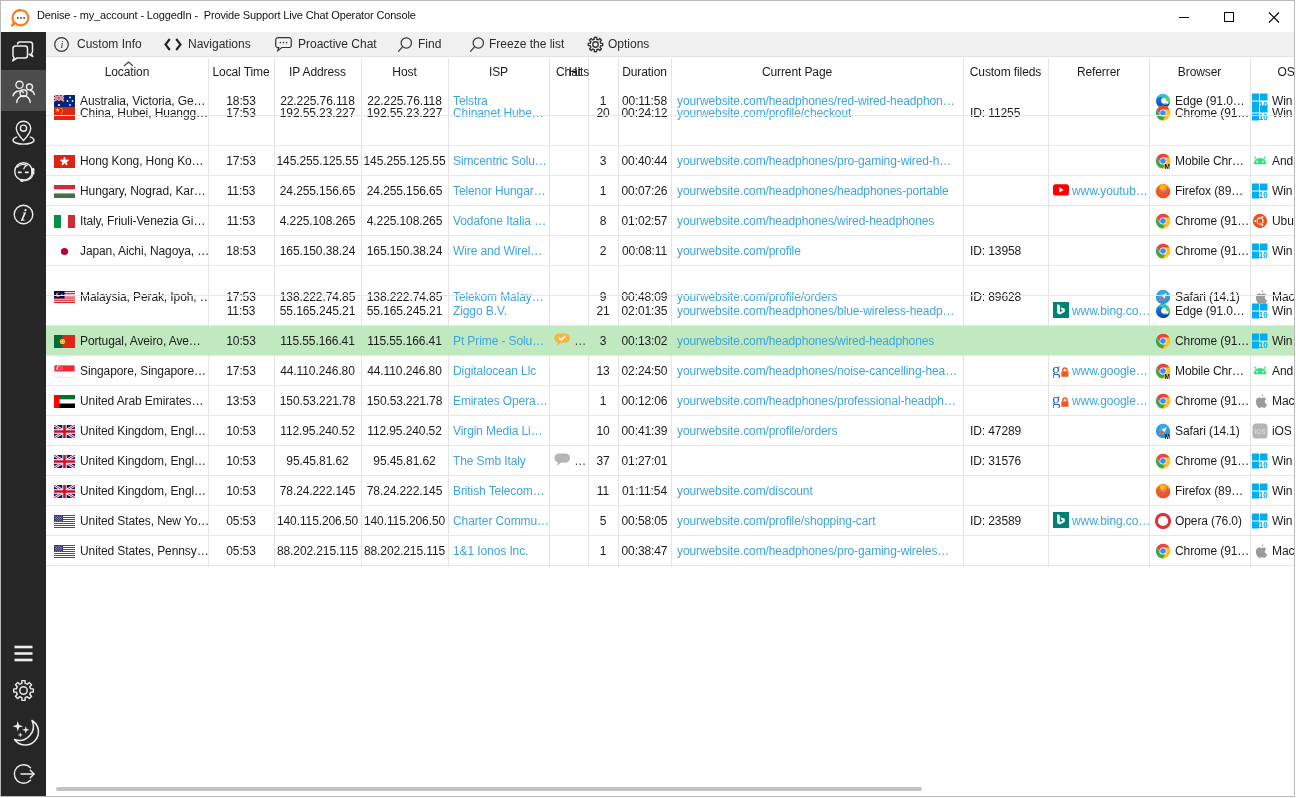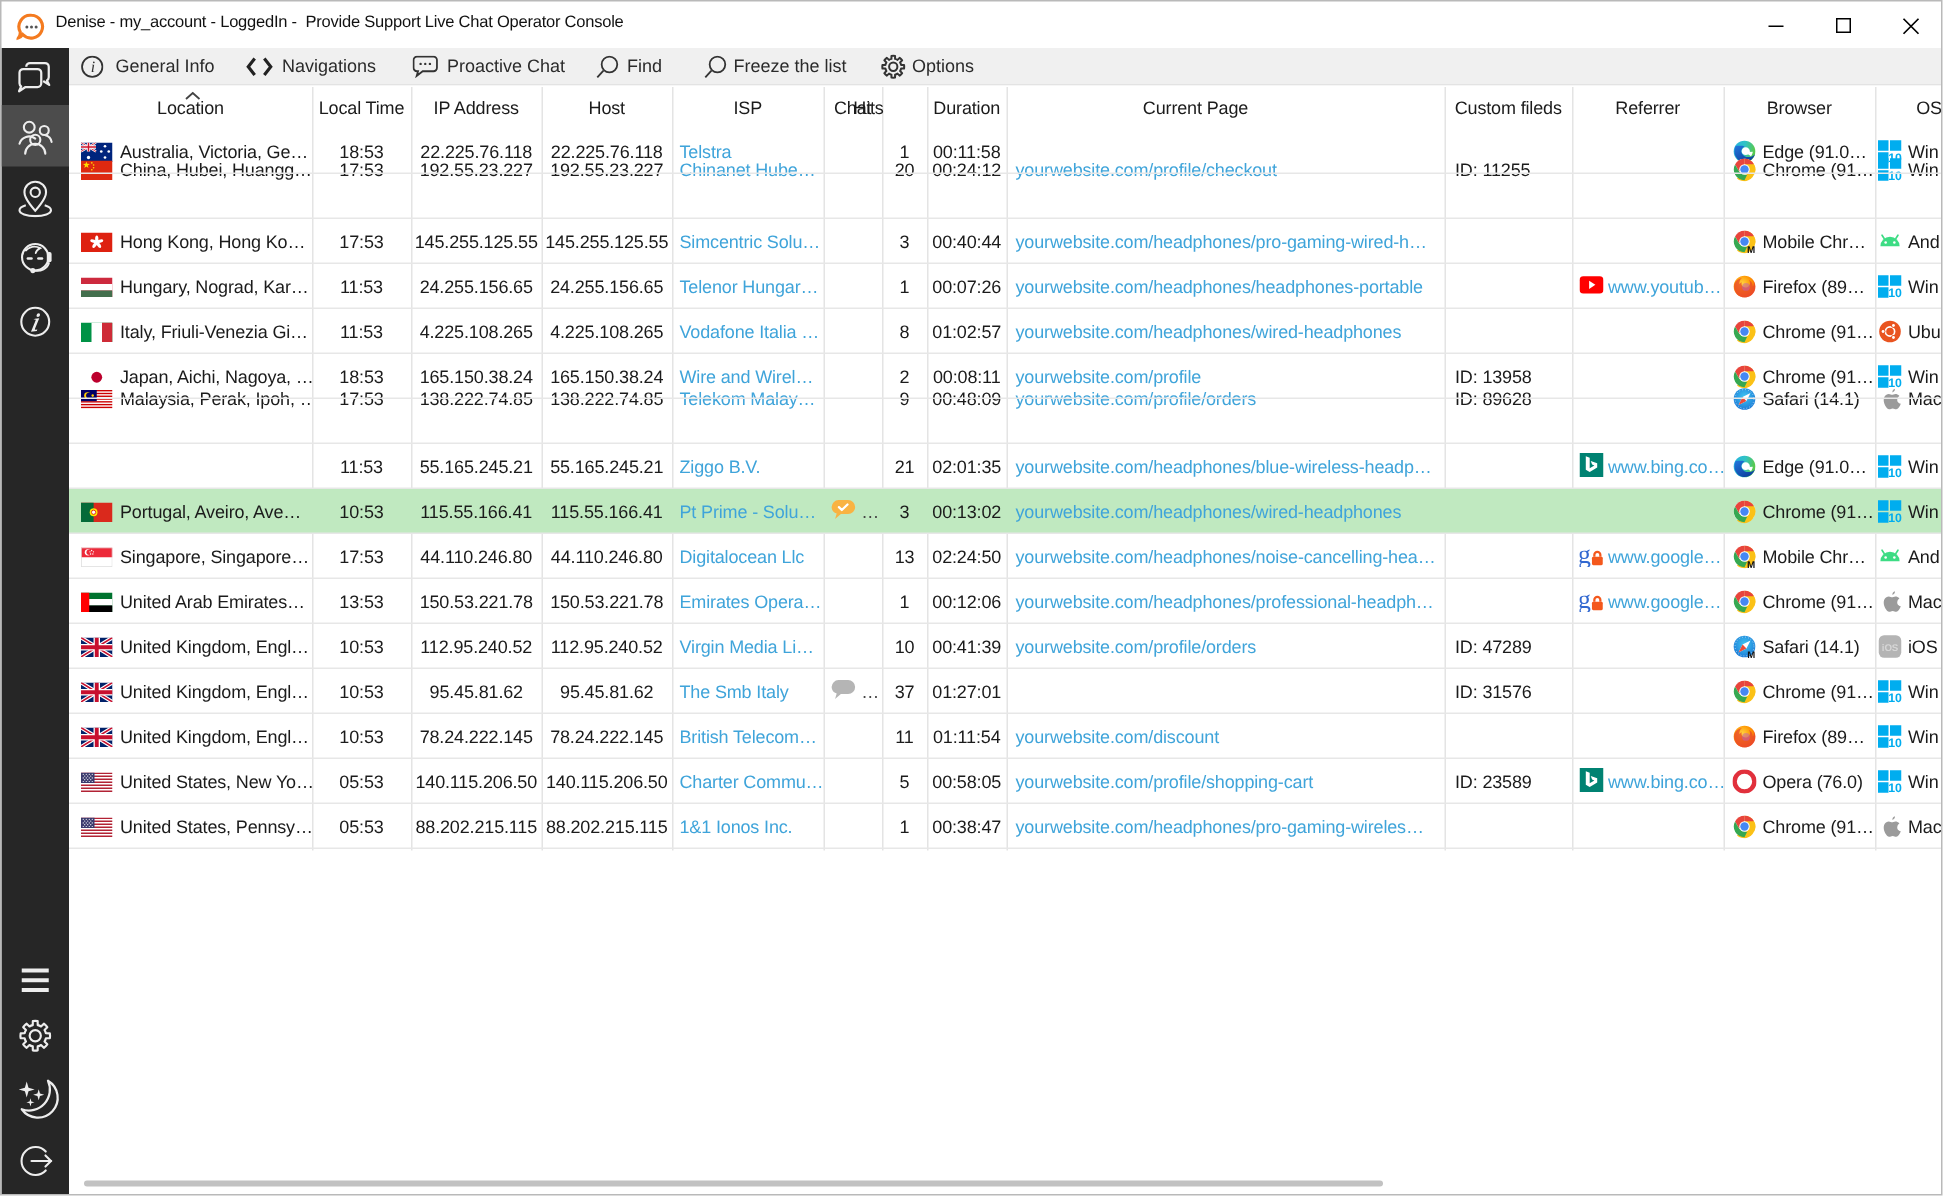--- a/index.html
+++ b/index.html
@@ -342,21 +342,21 @@
     </svg>
 <svg style="position:absolute;left:423px;top:5px" width="16" height="16" viewBox="0 0 16 16">
       <circle cx="9.3" cy="6" r="5.2" fill="none" stroke="#333" stroke-width="1.2"></circle>
       <line x1="5.3" y1="10.1" x2="1.2" y2="14.6" stroke="#333" stroke-width="1.2"></line>
     </svg>
 <svg style="position:absolute;left:541px;top:4px" width="17" height="17" viewBox="0 0 24 24">
       <path fill="none" stroke="#333" stroke-width="1.9" stroke-linejoin="round" d="M22.16,10.31 A10.30,10.30 0 0 1 22.16,13.69 L19.40,13.72 A7.60,7.60 0 0 1 18.45,16.02 L20.38,17.99 A10.30,10.30 0 0 1 17.99,20.38 L16.02,18.45 A7.60,7.60 0 0 1 13.72,19.40 L13.69,22.16 A10.30,10.30 0 0 1 10.31,22.16 L10.28,19.40 A7.60,7.60 0 0 1 7.98,18.45 L6.01,20.38 A10.30,10.30 0 0 1 3.62,17.99 L5.55,16.02 A7.60,7.60 0 0 1 4.60,13.72 L1.84,13.69 A10.30,10.30 0 0 1 1.84,10.31 L4.60,10.28 A7.60,7.60 0 0 1 5.55,7.98 L3.62,6.01 A10.30,10.30 0 0 1 6.01,3.62 L7.98,5.55 A7.60,7.60 0 0 1 10.28,4.60 L10.31,1.84 A10.30,10.30 0 0 1 13.69,1.84 L13.72,4.60 A7.60,7.60 0 0 1 16.02,5.55 L17.99,3.62 A10.30,10.30 0 0 1 20.38,6.01 L18.45,7.98 A7.60,7.60 0 0 1 19.40,10.28 Z"></path>
       <circle cx="12" cy="12" r="3.9" fill="none" stroke="#333" stroke-width="1.9"></circle>
     </svg>
 
-<span class="tbl" style="left:31px">General Info</span>
+<span class="tbl" style="left:31px">Custom Info</span>
 <span class="tbl" style="left:142px">Navigations</span>
 <span class="tbl" style="left:252px">Proactive Chat</span>
 <span class="tbl" style="left:372px">Find</span>
 <span class="tbl" style="left:443px">Freeze the list</span>
 <span class="tbl" style="left:562px">Options</span>
 </div>
 <div id="sidebar">
     <div id="sbsel"></div>
 <svg class="sic" style="top:7px" width="45" height="24" viewBox="0 0 45 24">
       <g fill="none" stroke="#ededed" stroke-width="1.5" stroke-linejoin="round">
@@ -456,20 +456,21 @@
 <div class="row" style="top:29px">
       <div class="cell loc"><svg class="flag" viewBox="0 0 21 13">
           <use href="#f-au"></use>
         </svg>Australia, Victoria, Ge…</div>
       <div class="cell c1 ctr">18:53</div>
       <div class="cell c2 ctr">22.225.76.118</div>
       <div class="cell c3 ctr">22.225.76.118</div>
       <div class="cell c4 lnk">Telstra</div>
       <div class="cell c6 ctr">1</div>
       <div class="cell c7 ctr">00:11:58</div>
+      <div class="cell c8 lnk">yourwebsite.com/headphones/red-wired-headphon…</div>
       <div class="cell c11"><svg class="ico16" width="16" height="16" viewBox="0 0 16 16">
           <use href="#b-edge"></use>
         </svg>Edge (91.0…</div>
       <div class="cell c12"><svg class="ico16" width="16" height="16" viewBox="0 0 16 16">
           <use href="#o-win"></use>
         </svg>Win</div>
     </div>
 <div class="row" style="top:41px">
       <div class="cell loc"><svg class="flag" viewBox="0 0 21 13">
           <use href="#f-cn"></use>
@@ -558,21 +559,21 @@
       <div class="cell c7 ctr">00:08:11</div>
       <div class="cell c8 lnk">yourwebsite.com/profile</div>
       <div class="cell c9">ID: 13958</div>
       <div class="cell c11"><svg class="ico16" width="16" height="16" viewBox="0 0 16 16">
           <use href="#b-chrome"></use>
         </svg>Chrome (91…</div>
       <div class="cell c12"><svg class="ico16" width="16" height="16" viewBox="0 0 16 16">
           <use href="#o-win"></use>
         </svg>Win</div>
     </div>
-<div class="row" style="top:194px">
+<div class="row" style="top:225px">
       <div class="cell loc"><svg class="flag" viewBox="0 0 21 13">
           <use href="#f-my"></use>
         </svg>Malaysia, Perak, Ipoh, …</div>
       <div class="cell c1 ctr">17:53</div>
       <div class="cell c2 ctr">138.222.74.85</div>
       <div class="cell c3 ctr">138.222.74.85</div>
       <div class="cell c4 lnk">Telekom Malay…</div>
       <div class="cell c6 ctr">9</div>
       <div class="cell c7 ctr">00:48:09</div>
       <div class="cell c8 lnk">yourwebsite.com/profile/orders</div>

